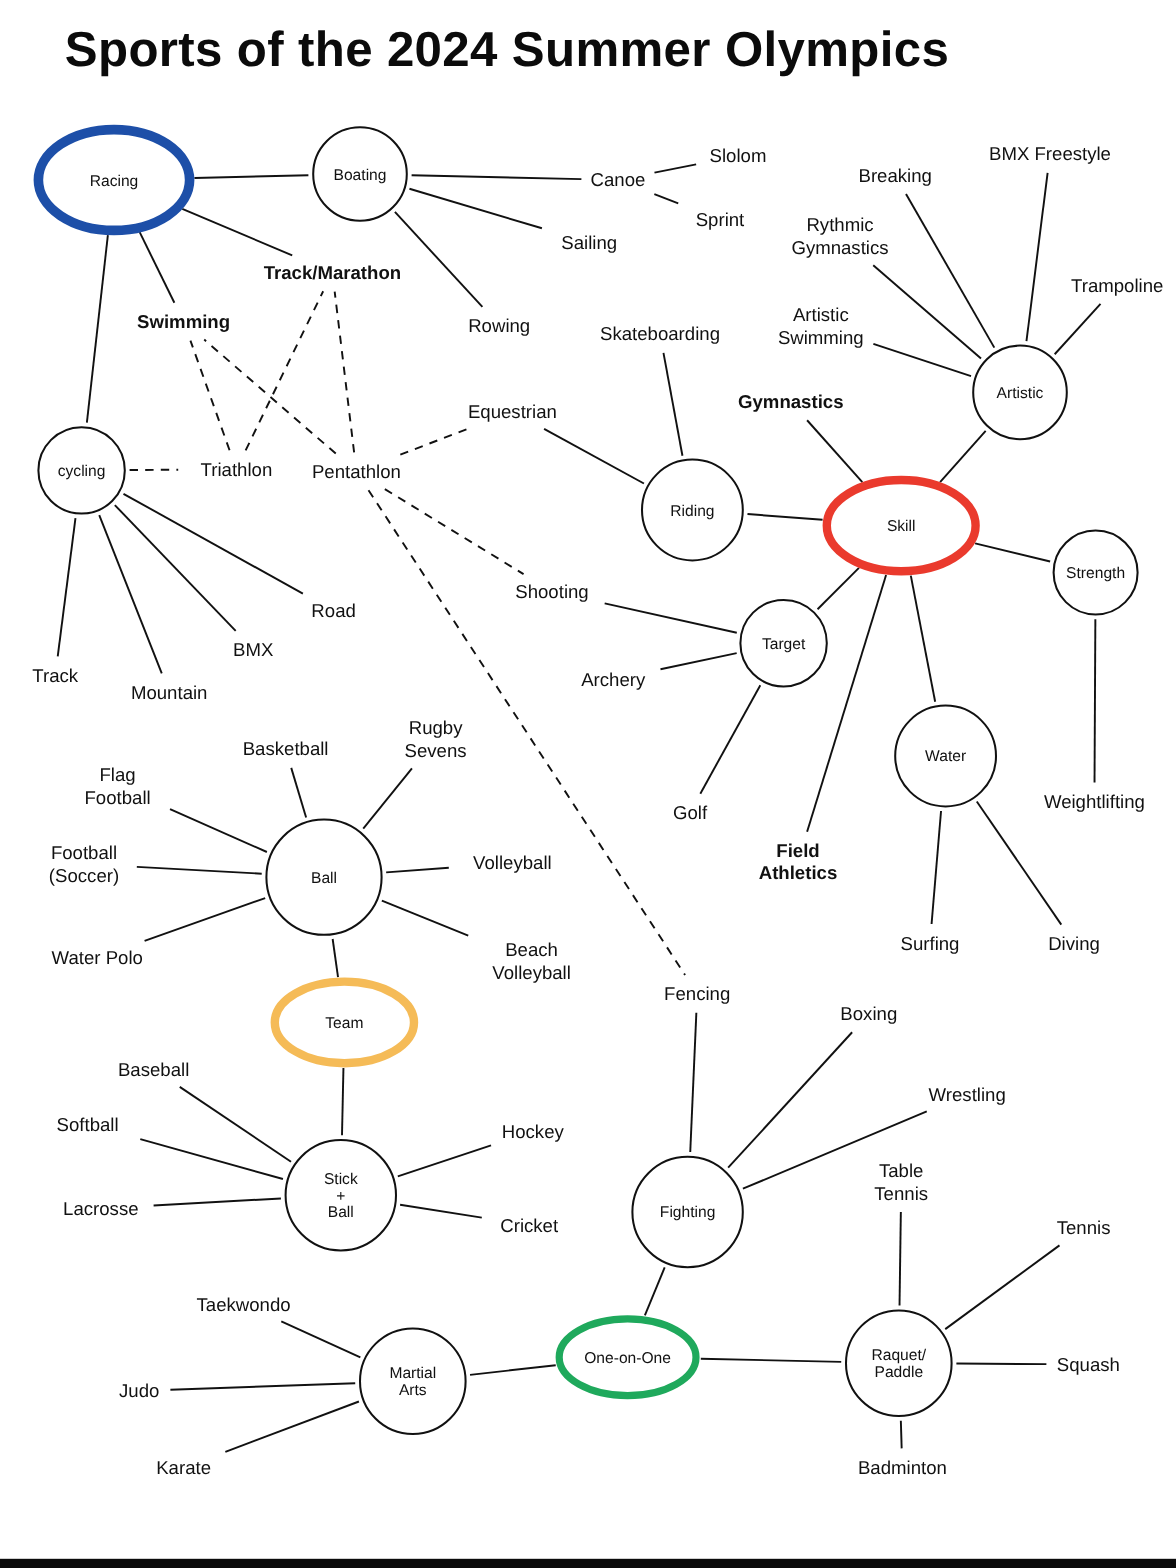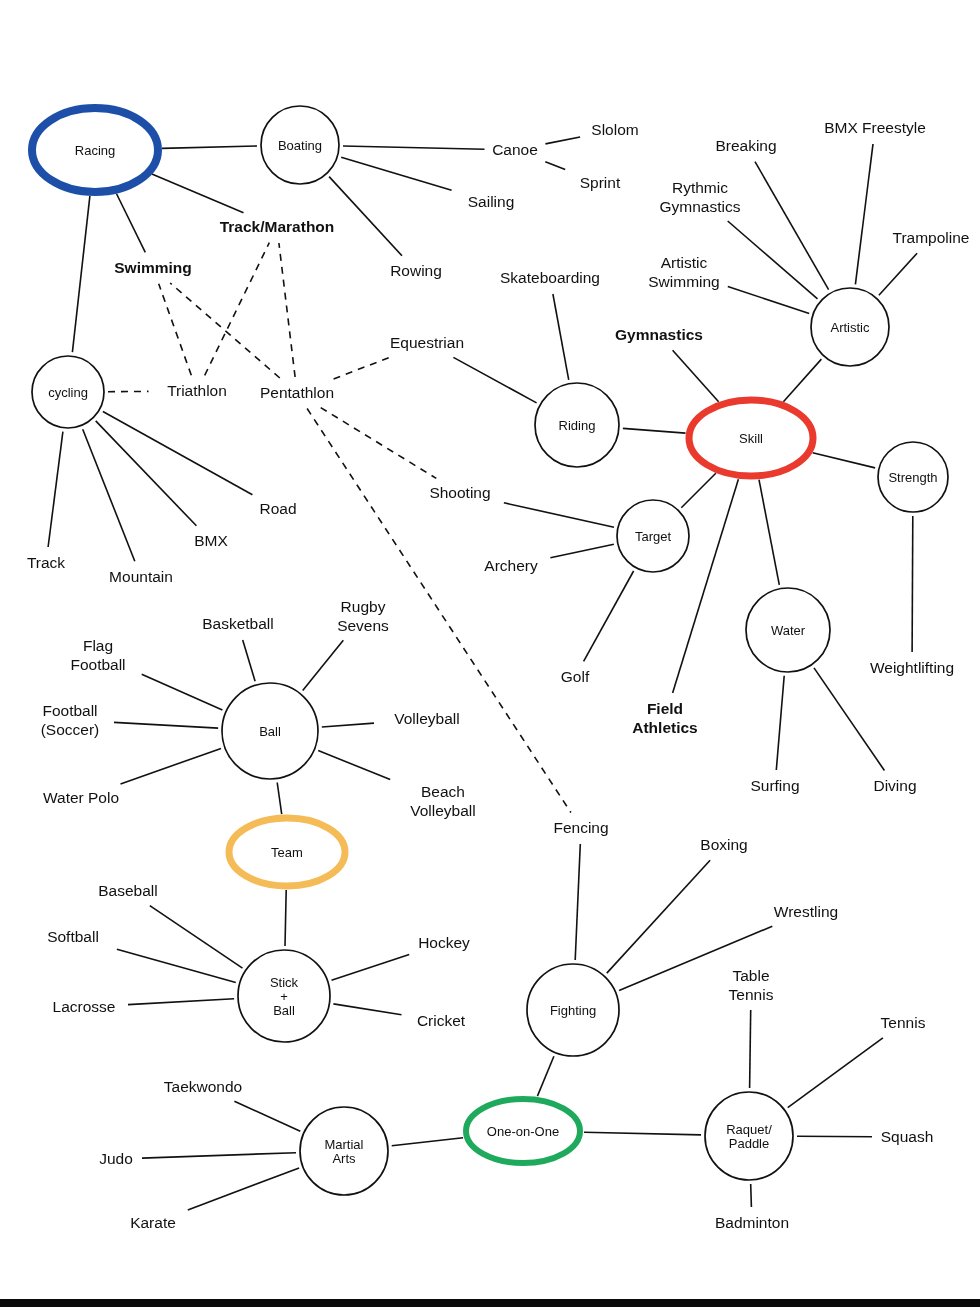--- a/index.html
+++ b/index.html
@@ -34,20 +34,21 @@
     left:0;right:0;bottom:0;
     height:8px;
     background:#0a0a0a;
     z-index:3;
   }
 </style>
 </head>
 <body>
 
 <div class="page">
+  <h1 class="page-title">Sports of the 2024 Summer Olympics</h1>
   <svg id="diagram-svg" class="diagram" width="980" height="1307" viewBox="0 0 980 1307" xmlns="http://www.w3.org/2000/svg">
       <line x1="162.0" y1="148.4" x2="257.0" y2="146.0" class="edge"></line>
       <line x1="89.9" y1="195.9" x2="72.4" y2="352.2" class="edge"></line>
       <line x1="116.4" y1="193.5" x2="145.3" y2="252.3" class="edge"></line>
       <line x1="151.9" y1="174.1" x2="243.5" y2="212.8" class="edge"></line>
       <line x1="343.0" y1="146.0" x2="484.5" y2="149.3" class="edge"></line>
       <line x1="545.4" y1="143.9" x2="580.1" y2="137.0" class="edge"></line>
       <line x1="545.3" y1="161.8" x2="565.2" y2="169.5" class="edge"></line>
       <line x1="341.2" y1="157.3" x2="451.6" y2="190.2" class="edge"></line>
       <line x1="329.1" y1="176.6" x2="402.0" y2="255.8" class="edge"></line>

